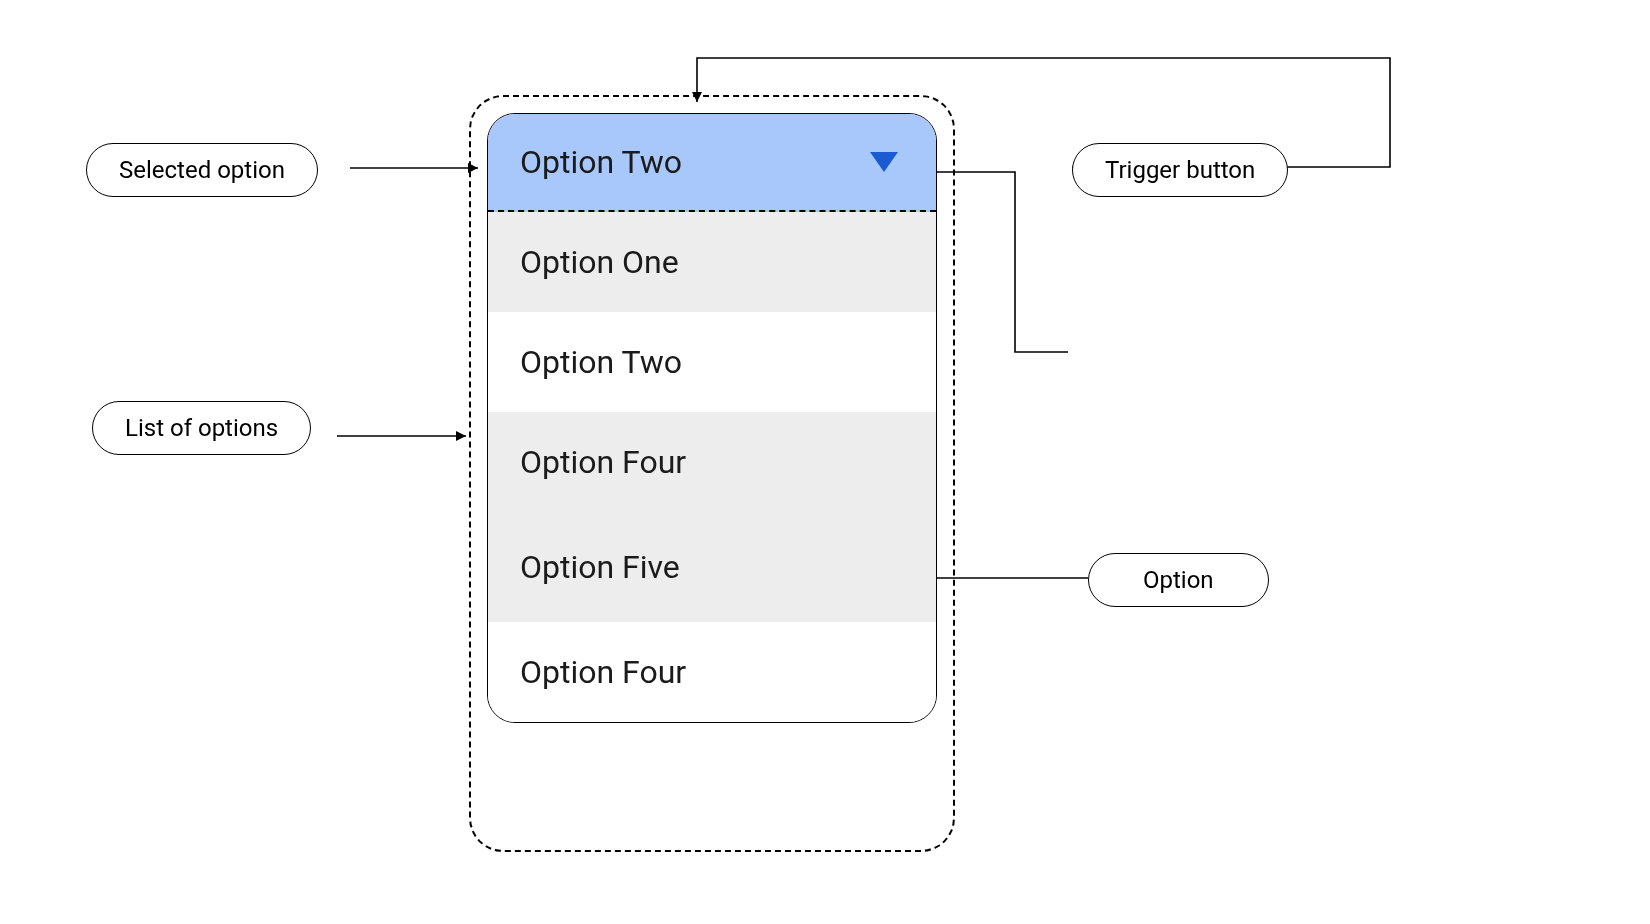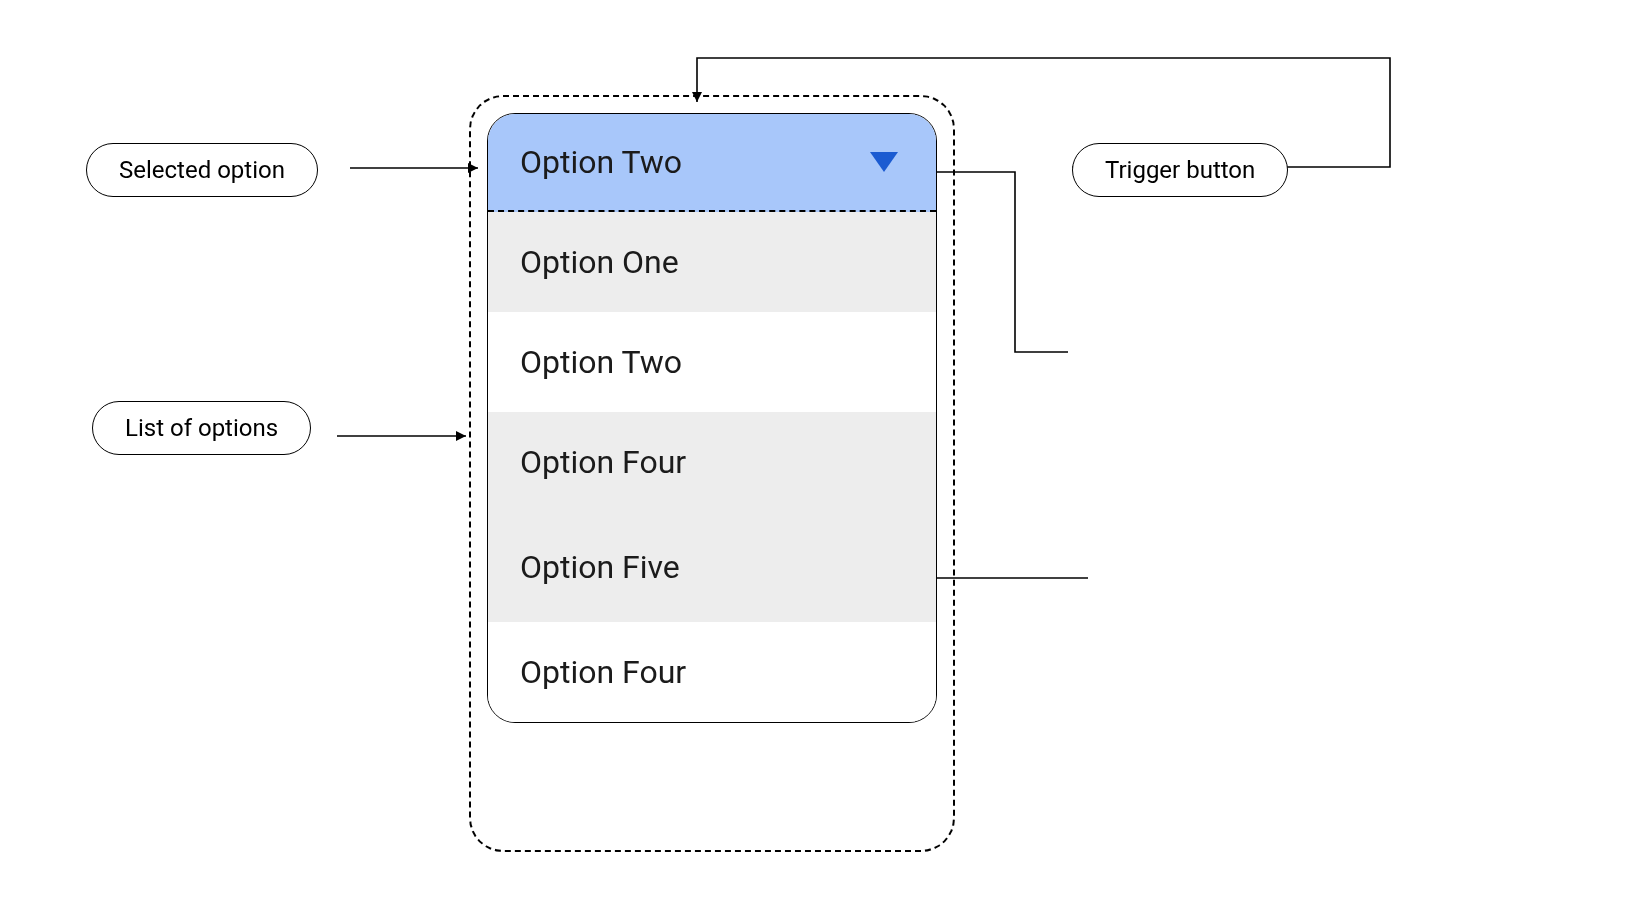--- a/index.html
+++ b/index.html
@@ -147,14 +147,17 @@
   <div class="pill" style="left:86px; top:143px;">
     <span>Selected option</span>
   </div>
   <div class="pill" style="left:92px; top:401px;">
     <span>List of options</span>
   </div>
 
   <div class="pill" style="left:1072px; top:143px;align-items:flex-end;">
     <span>Trigger button</span>
   </div>
+  <div class="pill" style="left:1088px; top:553px; padding-left:54px; padding-right:54px;">
+    <span>Option</span>
+  </div>
 
 </div>
 
 </body></html>

